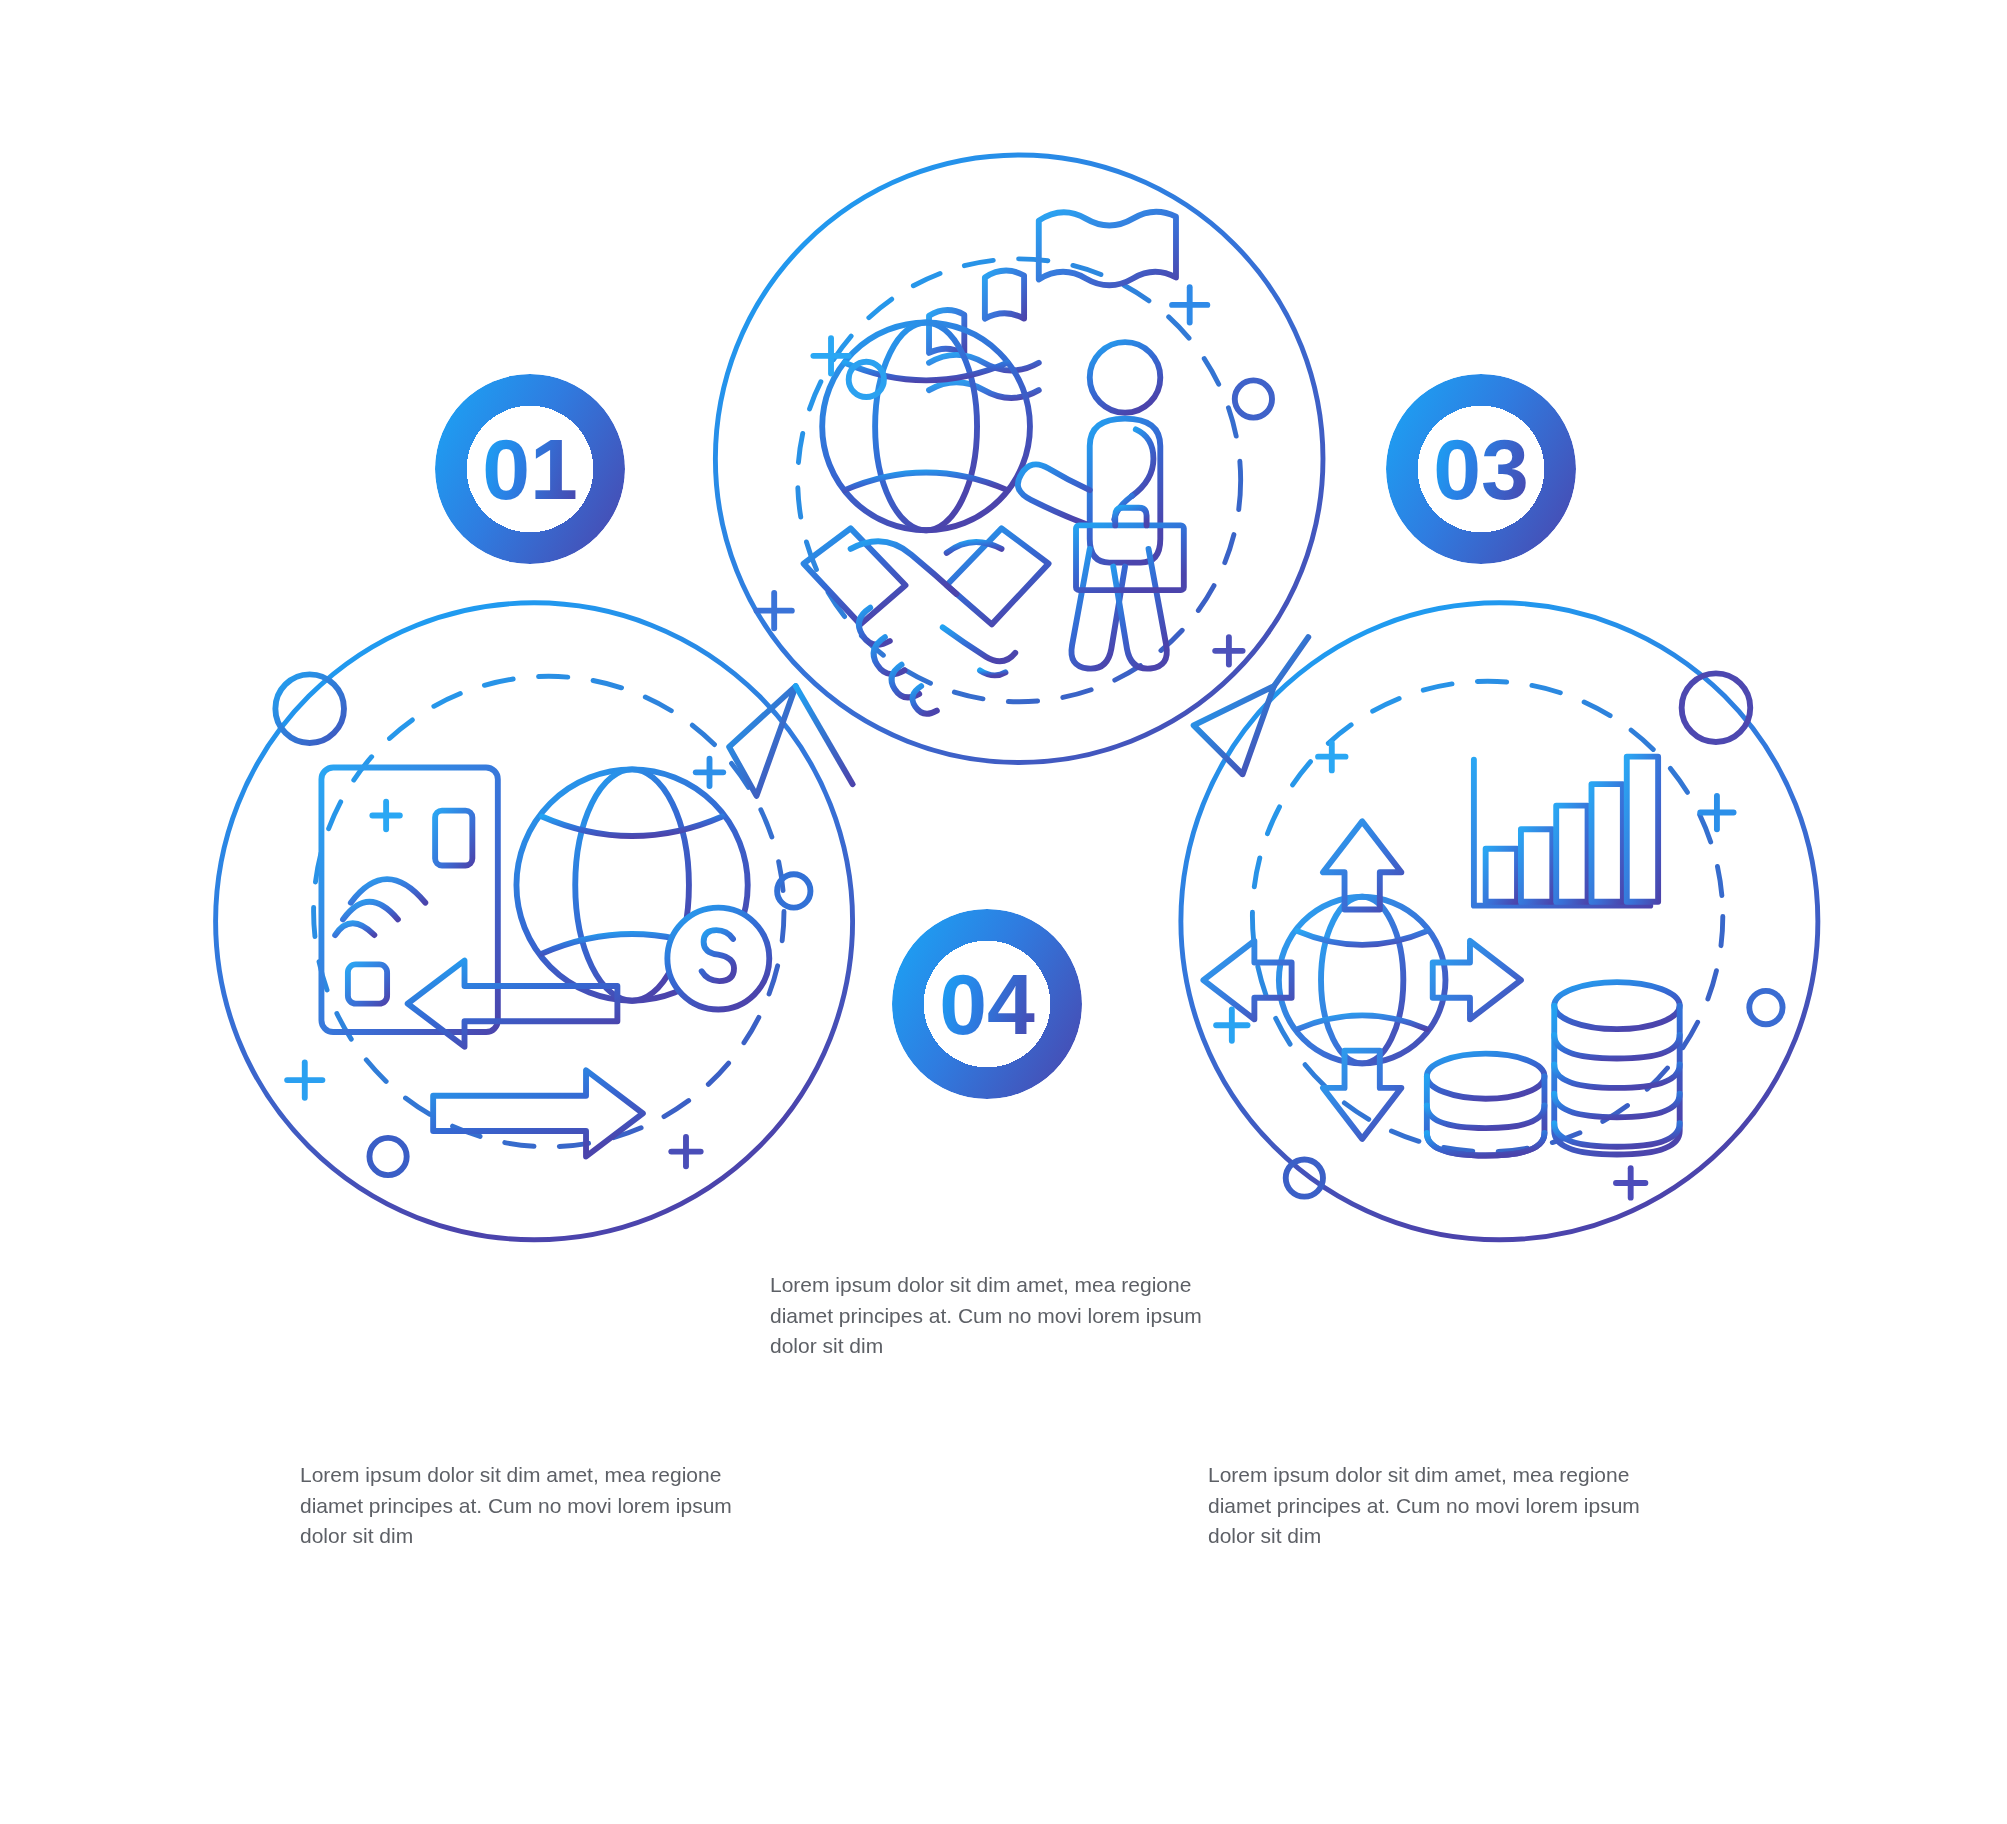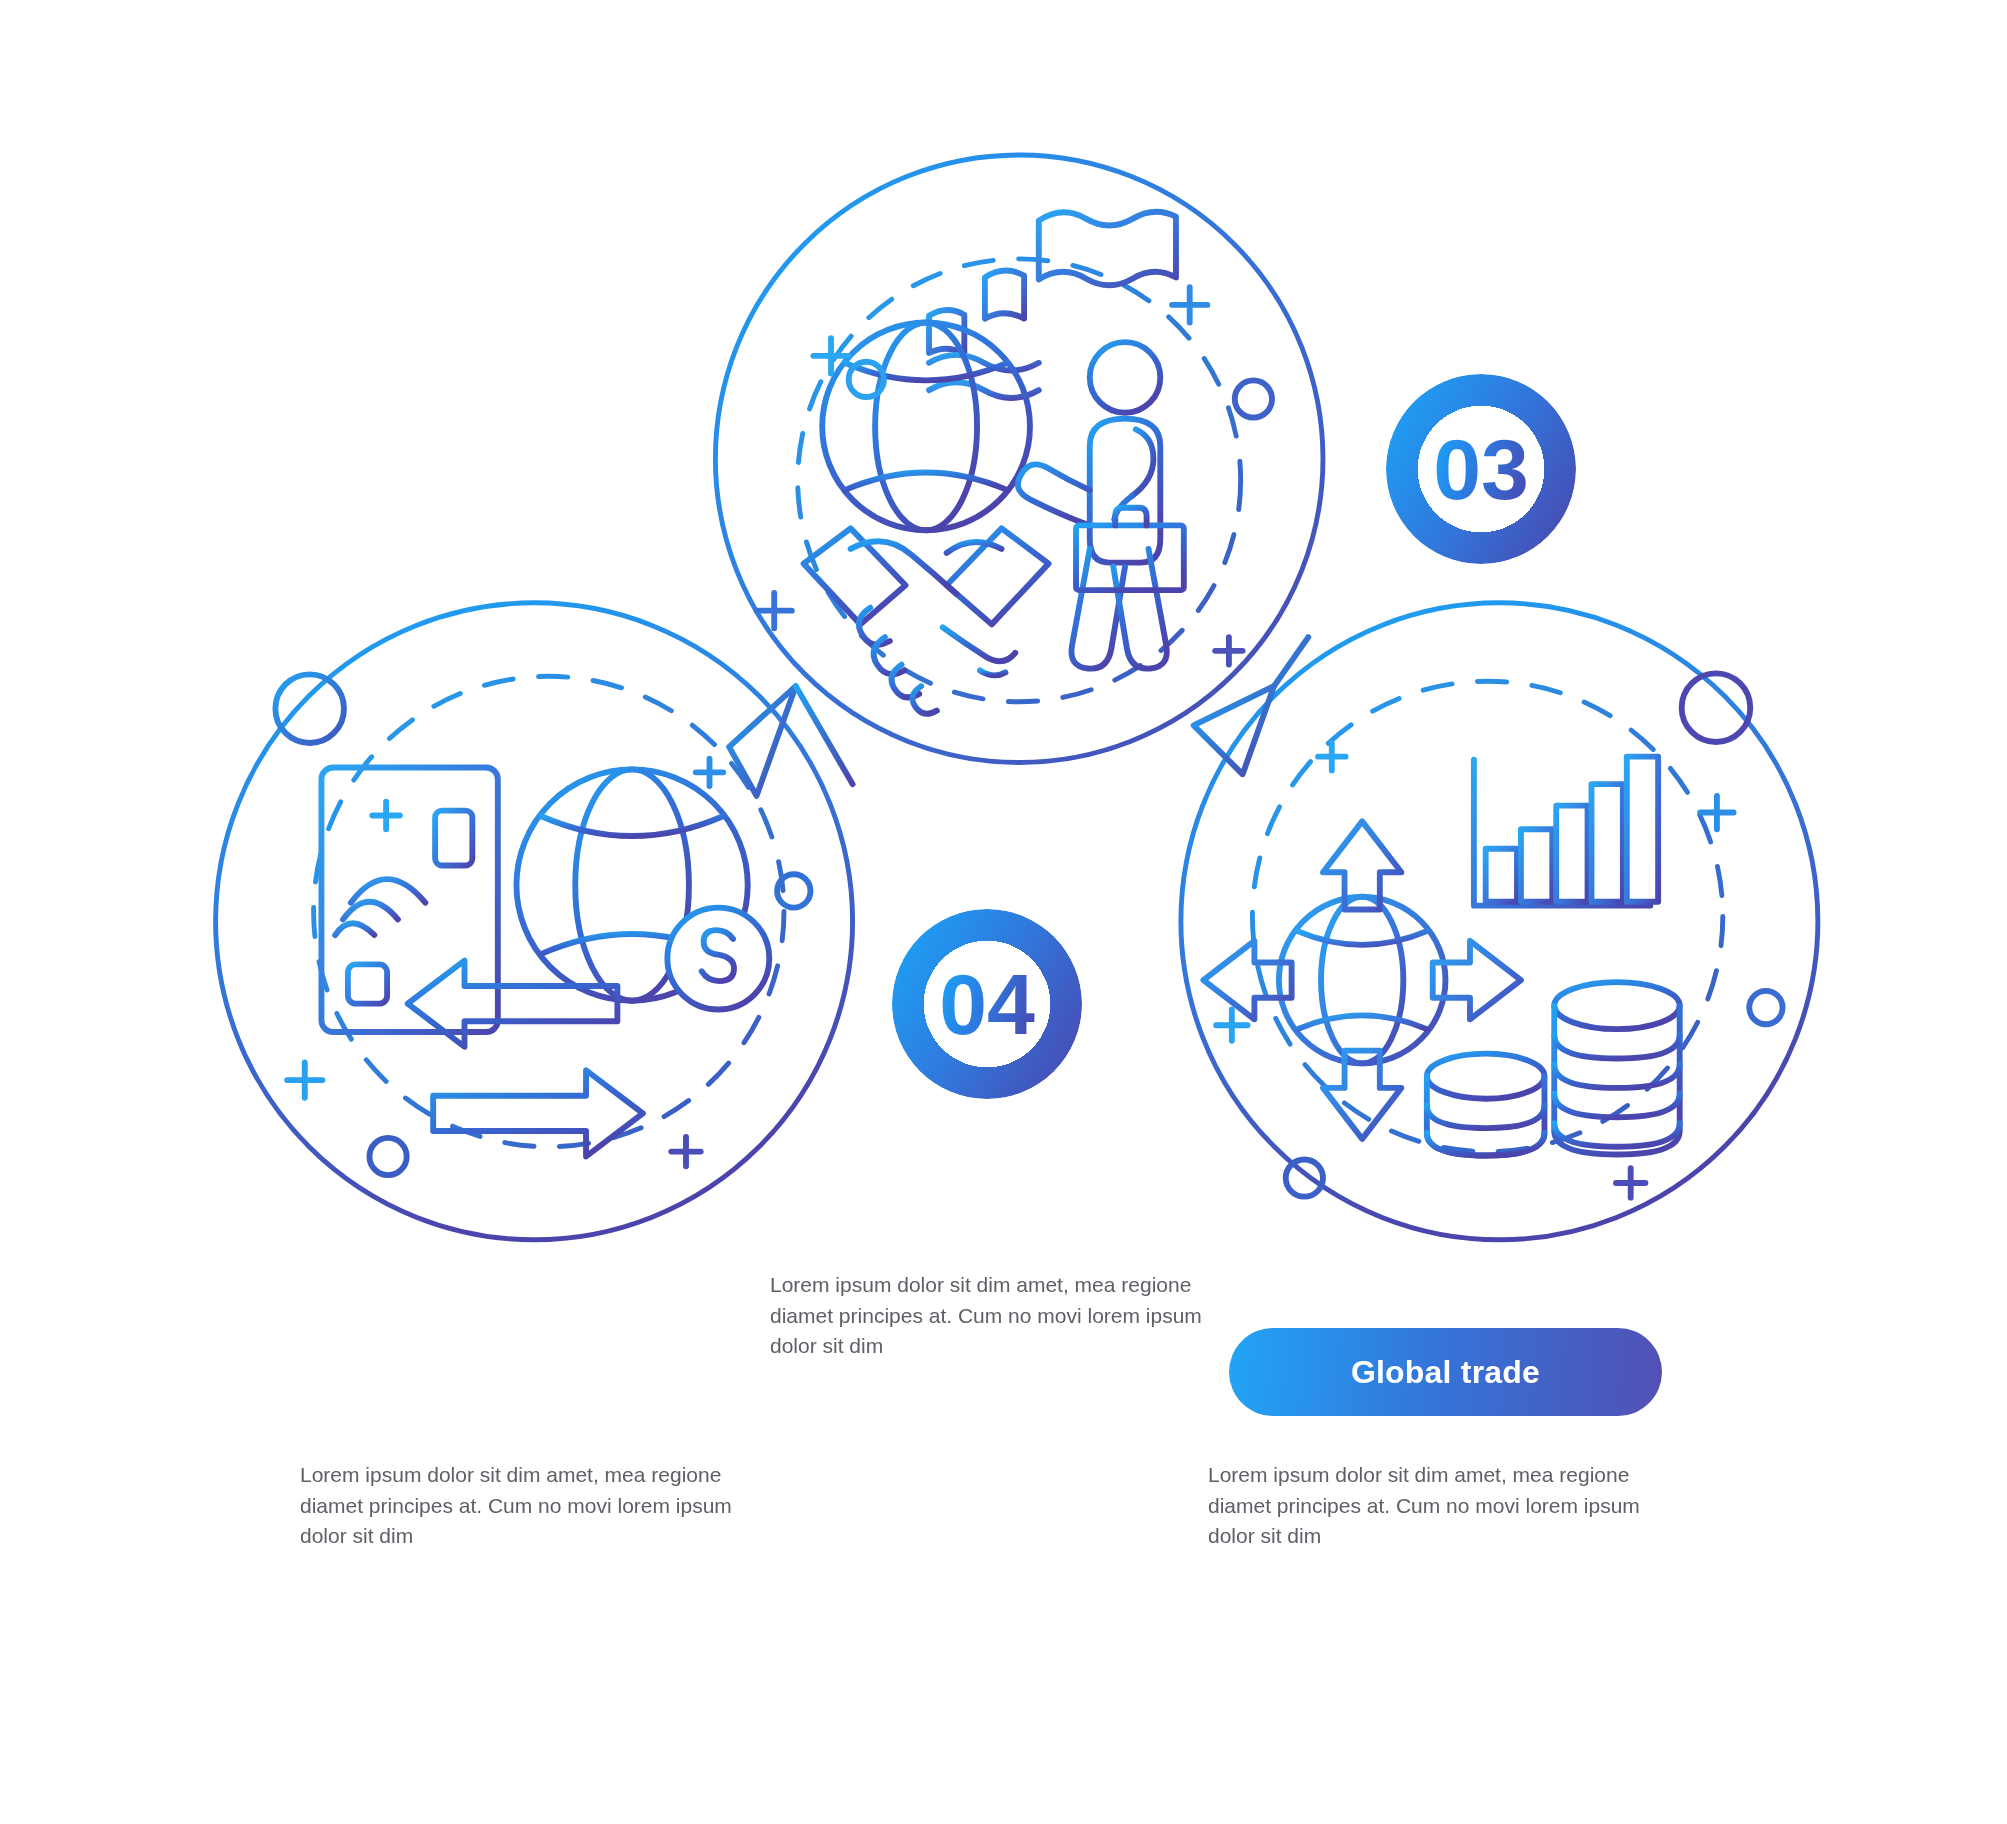--- a/index.html
+++ b/index.html
@@ -324,33 +324,34 @@
     <g fill="none" stroke="url(#gArrow)" stroke-width="6" stroke-linejoin="round" stroke-linecap="round">
       <path d="M744 762 L812 700 L772 812 Z"></path>
       <path d="M812 700 L870 800"></path>
     </g>
     <g fill="none" stroke="url(#gArrow)" stroke-width="6" stroke-linejoin="round" stroke-linecap="round">
       <path d="M1218 740 L1300 700 L1268 790 Z"></path>
       <path d="M1300 700 L1335 650"></path>
     </g>
   </svg>
 
+  <div class="num-badge" id="badge-01">
+    <div class="ring"></div>
+    <div class="num">01</div>
+  </div>
 
   <div class="num-badge" id="badge-02">
     <div class="ring"></div>
     <div class="num">04</div>
   </div>
 
   <div class="num-badge" id="badge-03">
     <div class="ring"></div>
     <div class="num">03</div>
   </div>
 
-  <div class="pill" id="pill-3">
-    <span>Global trade</span>
-  </div>
 
   <div class="body-copy" id="copy-1">Lorem ipsum dolor sit dim amet, mea regione diamet principes at. Cum no movi lorem ipsum dolor sit dim</div>
   <div class="body-copy" id="copy-2">Lorem ipsum dolor sit dim amet, mea regione diamet principes at. Cum no movi lorem ipsum dolor sit dim</div>
   <div class="body-copy" id="copy-3">Lorem ipsum dolor sit dim amet, mea regione diamet principes at. Cum no movi lorem ipsum dolor sit dim</div>
 
 </div>
 
 
 </body></html>

